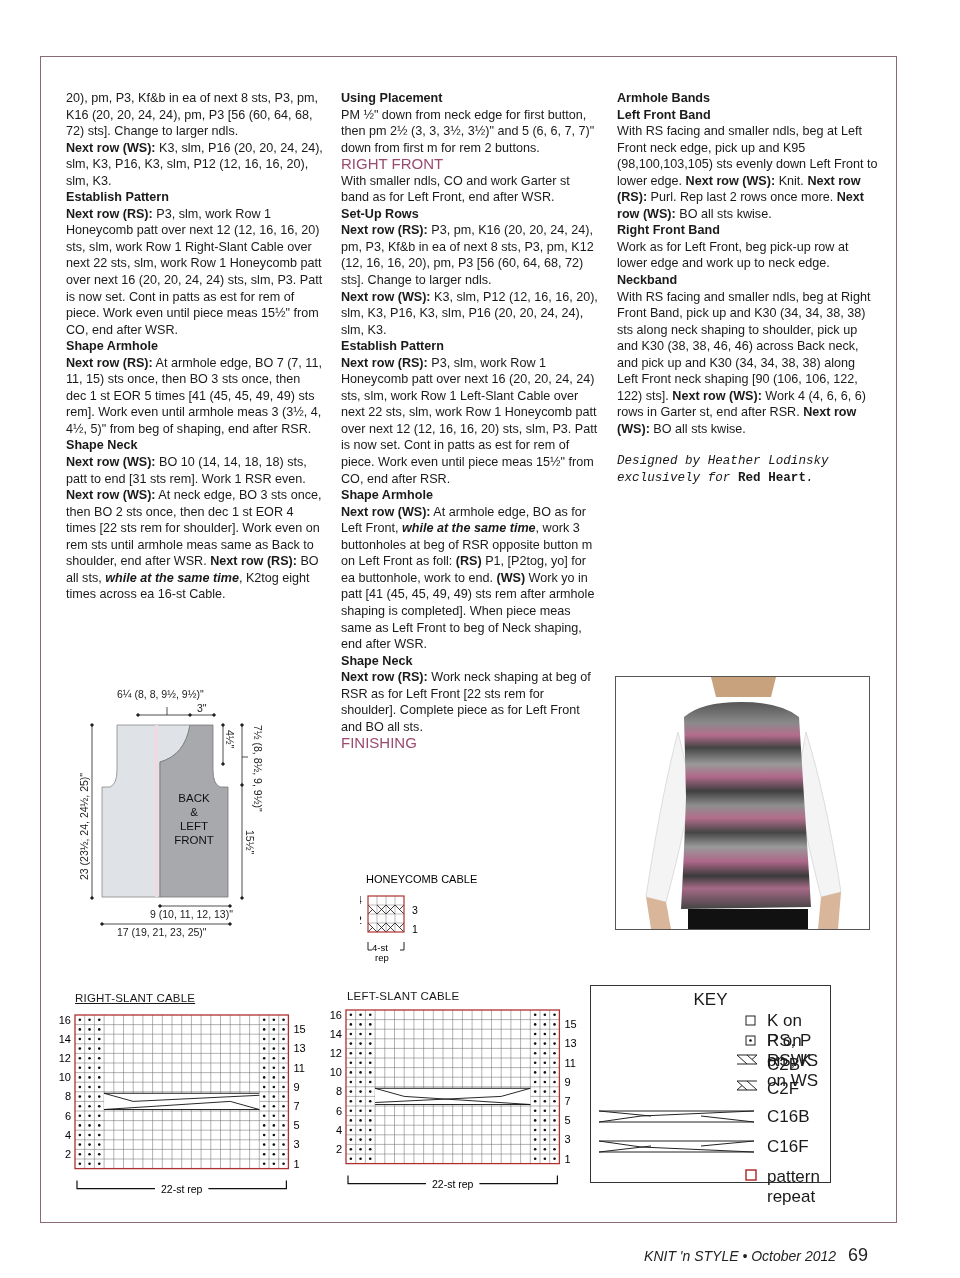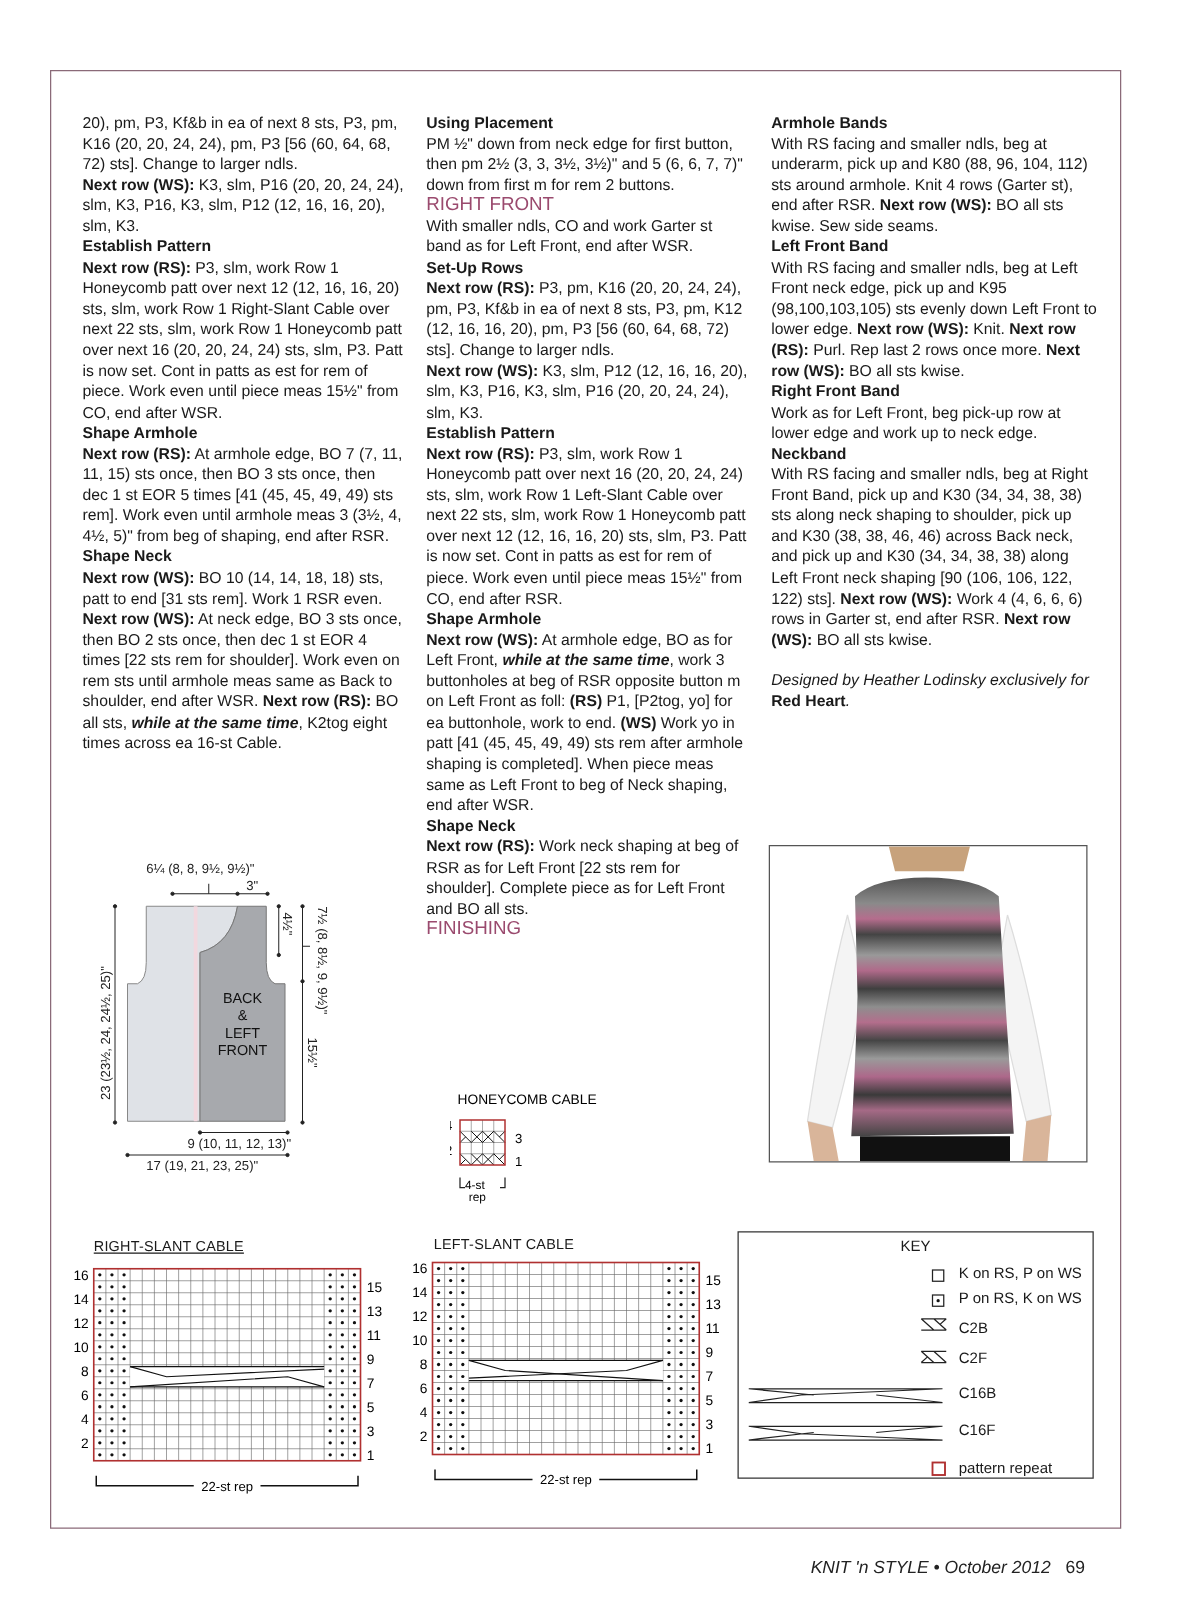--- a/index.html
+++ b/index.html
@@ -7,35 +7,35 @@
   .frame { position:absolute; left:40px; top:56px; width:857px; height:1167px; border:1.5px solid #8a6a78; box-sizing:border-box; }
   .col { position:absolute; font-size:12.6px; line-height:16.55px; }
   .col p { margin:0; }
   .col1 { left:66px; top:90px; width:258px; }
   .col2 { left:341px; top:90px; width:258px; }
   .col3 { left:617px; top:90px; width:262px; }
   .h { font-weight:bold; display:block; }
   .sec { color:#9a4a6e; display:block; font-size:15px; }
   b { font-weight:bold; }
   i.bi { font-weight:bold; font-style:italic; }
-  .credit { margin-top:16px !important; font-style:italic; }
+  .credit { margin-top:16px !important; font-style:italic;font-family:Liberation Mono, monospace; }
   .credit b { font-style:normal; }
   
   .schem { position:absolute; left:60px; top:680px; width:230px; height:260px; }
   .schem svg text { font-family:"Liberation Sans", sans-serif; }
   
   .photo { position:absolute; left:615px; top:676px; width:253px; height:252px; border:1px solid #555; background:#fff; overflow:hidden; }
   
   .chart { position:absolute; }
   .chart-title { position:absolute; font-size:11.5px; letter-spacing:0.2px; }
-  .key { position:absolute; left:590px; top:985px; width:285px; height:198px; border:1.5px solid #333; box-sizing:border-box; font-size:12px;padding-left:25px; }
+  .key { position:absolute; left:590px; top:985px; width:241px; height:198px; border:1.5px solid #333; box-sizing:border-box; font-size:17px;padding-left:25px; }
   .key-title { position:absolute; left:0; right:0; top:4px; text-align:center; }
   .key-row { position:absolute; left:176px; }
   .footer { position:absolute; right:92px; top:1245px; font-size:14px; font-style:italic; color:#222; }
-  .footer .pg { font-style:normal; font-size:14px; margin-left:8px; }
+  .footer .pg { font-style:normal; font-size:18px; margin-left:8px; }
   .hc { position:absolute; left:360px; top:872px; width:140px; height:95px; }
 </style>
 </head>
 <body>
 
 <div class="frame"></div>
 
 <div class="col col1">
   <p>20), pm, P3, Kf&amp;b in ea of next 8 sts, P3, pm, K16 (20, 20, 24, 24), pm, P3 [56 (60, 64, 68, 72) sts]. Change to larger ndls.</p>
   <p><b>Next row (WS):</b><span> K3, slm, P16 (20, 20, 24, 24), slm, K3, P16, K3, slm, P12 (12, 16, 16, 20), slm, K3.</span></p>
@@ -59,21 +59,20 @@
   <p><b>Next row (RS):</b><span> P3, slm, work Row 1 Honeycomb patt over next 16 (20, 20, 24, 24) sts, slm, work Row 1 Left-Slant Cable over next 22 sts, slm, work Row 1 Honeycomb patt over next 12 (12, 16, 16, 20) sts, slm, P3. Patt is now set. Cont in patts as est for rem of piece. Work even until piece meas 15½" from CO, end after RSR.</span></p>
   <span class="h">Shape Armhole</span>
   <p><b>Next row (WS):</b><span> At armhole edge, BO as for Left Front, </span><i class="bi">while at the same time</i><span>, work 3 buttonholes at beg of RSR opposite button m on Left Front as foll: </span><b>(RS)</b><span> P1, [P2tog, yo] for ea buttonhole, work to end. </span><b>(WS)</b><span> Work yo in patt [41 (45, 45, 49, 49) sts rem after armhole shaping is completed]. When piece meas same as Left Front to beg of Neck shaping, end after WSR.</span></p>
   <span class="h">Shape Neck</span>
   <p><b>Next row (RS):</b><span> Work neck shaping at beg of RSR as for Left Front [22 sts rem for shoulder]. Complete piece as for Left Front and BO all sts.</span></p>
   <span class="sec">FINISHING</span>
 </div>
 
 <div class="col col3">
   <span class="h">Armhole Bands</span>
-  <p><span>With RS facing and smaller ndls, beg at underarm, pick up and K80 (88, 96, 104, 112) sts around armhole. Knit 4 rows (Garter st), end after RSR. </span><b>Next row (WS):</b><span> BO all sts kwise. Sew side seams.</span></p>
   <span class="h">Left Front Band</span>
   <p><span>With RS facing and smaller ndls, beg at Left Front neck edge, pick up and K95 (98,100,103,105) sts evenly down Left Front to lower edge. </span><b>Next row (WS):</b><span> Knit. </span><b>Next row (RS):</b><span> Purl. Rep last 2 rows once more. </span><b>Next row (WS):</b><span> BO all sts kwise.</span></p>
   <span class="h">Right Front Band</span>
   <p>Work as for Left Front, beg pick-up row at lower edge and work up to neck edge.</p>
   <span class="h">Neckband</span>
   <p><span>With RS facing and smaller ndls, beg at Right Front Band, pick up and K30 (34, 34, 38, 38) sts along neck shaping to shoulder, pick up and K30 (38, 38, 46, 46) across Back neck, and pick up and K30 (34, 34, 38, 38) along Left Front neck shaping [90 (106, 106, 122, 122) sts]. </span><b>Next row (WS):</b><span> Work 4 (4, 6, 6, 6) rows in Garter st, end after RSR. </span><b>Next row (WS):</b><span> BO all sts kwise.</span></p>
   <p class="credit"><span>Designed by Heather Lodinsky exclusively for </span><b>Red Heart</b><span>.</span></p>
 </div>
 
 <div class="schem">

